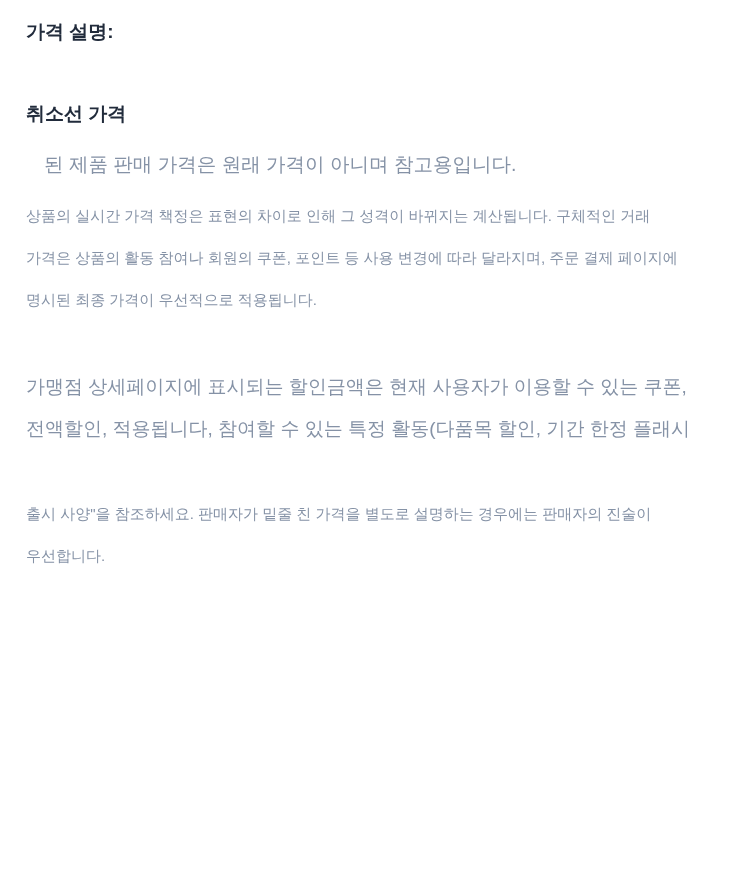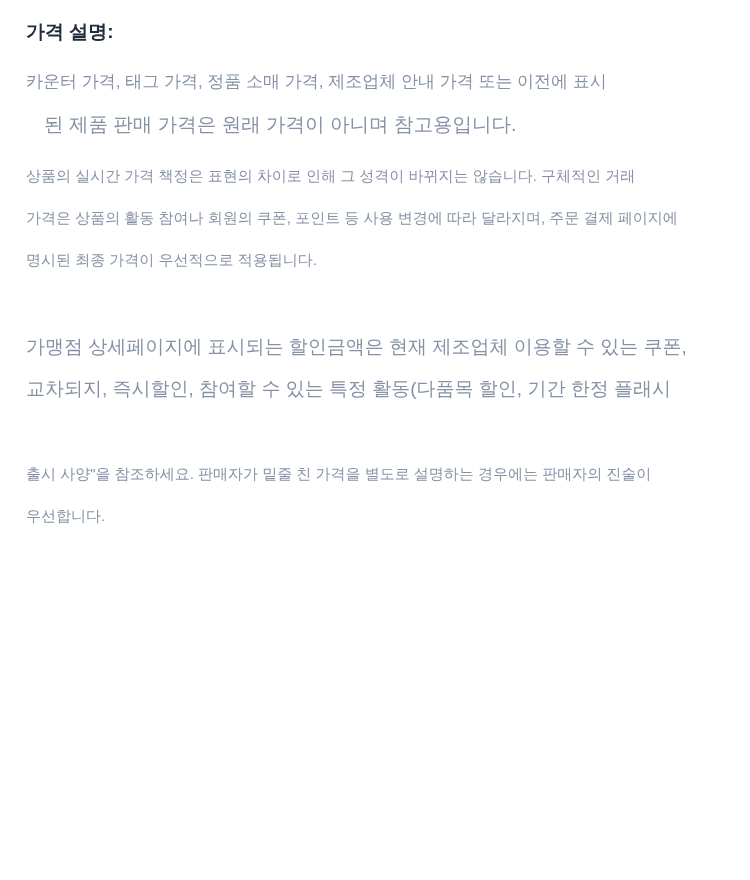--- a/index.html
+++ b/index.html
@@ -59,36 +59,36 @@
   .para-discount    { margin-top: 45px; }
   .para-note        { margin-top: 43px; }
 </style>
 </head>
 <body>
 
 <div class="page">
 
   <div class="page-title">가격 설명:</div>
 
+  <div class="section-heading">취소선 가격</div>
 
   <p class="para para-strikethrough">
-    <span class="line sz-md">카운터 가격, 태그 가격, 정품 소매 가격, 제조업체 안내 가격 또는 이전에 표시</span>
     <span class="line sz-lg">된 제품 판매 가격은 원래 가격이 아니며 참고용입니다.</span>
   </p>
 
 
   <p class="para para-uncrossed">
-    <span class="line sz-sm">상품의 실시간 가격 책정은 표현의 차이로 인해 그 성격이 바뀌지는 않습니다. 구체적인 거래</span>
+    <span class="line sz-sm">상품의 실시간 가격 책정은 표현의 차이로 인해 그 성격이 바뀌지는 계산됩니다. 구체적인 거래</span>
     <span class="line sz-sm">가격은 상품의 활동 참여나 회원의 쿠폰, 포인트 등 사용 변경에 따라 달라지며, 주문 결제 페이지에</span>
     <span class="line sz-sm">명시된 최종 가격이 우선적으로 적용됩니다.</span>
   </p>
 
   <p class="para para-discount">
-    <span class="line sz-xl">가맹점 상세페이지에 표시되는 할인금액은 현재 제조업체 이용할 수 있는 쿠폰,</span>
-    <span class="line sz-xl">교차되지, 즉시할인, 참여할 수 있는 특정 활동(다품목 할인, 기간 한정 플래시</span>
+    <span class="line sz-xl">가맹점 상세페이지에 표시되는 할인금액은 현재 사용자가 이용할 수 있는 쿠폰,</span>
+    <span class="line sz-xl">전액할인, 적용됩니다, 참여할 수 있는 특정 활동(다품목 할인, 기간 한정 플래시</span>
   </p>
 
   <p class="para para-note">
     <span class="line sz-sm">출시 사양"을 참조하세요. 판매자가 밑줄 친 가격을 별도로 설명하는 경우에는 판매자의 진술이</span>
     <span class="line sz-sm">우선합니다.</span>
   </p>
 
 </div>
 
 </body></html>

